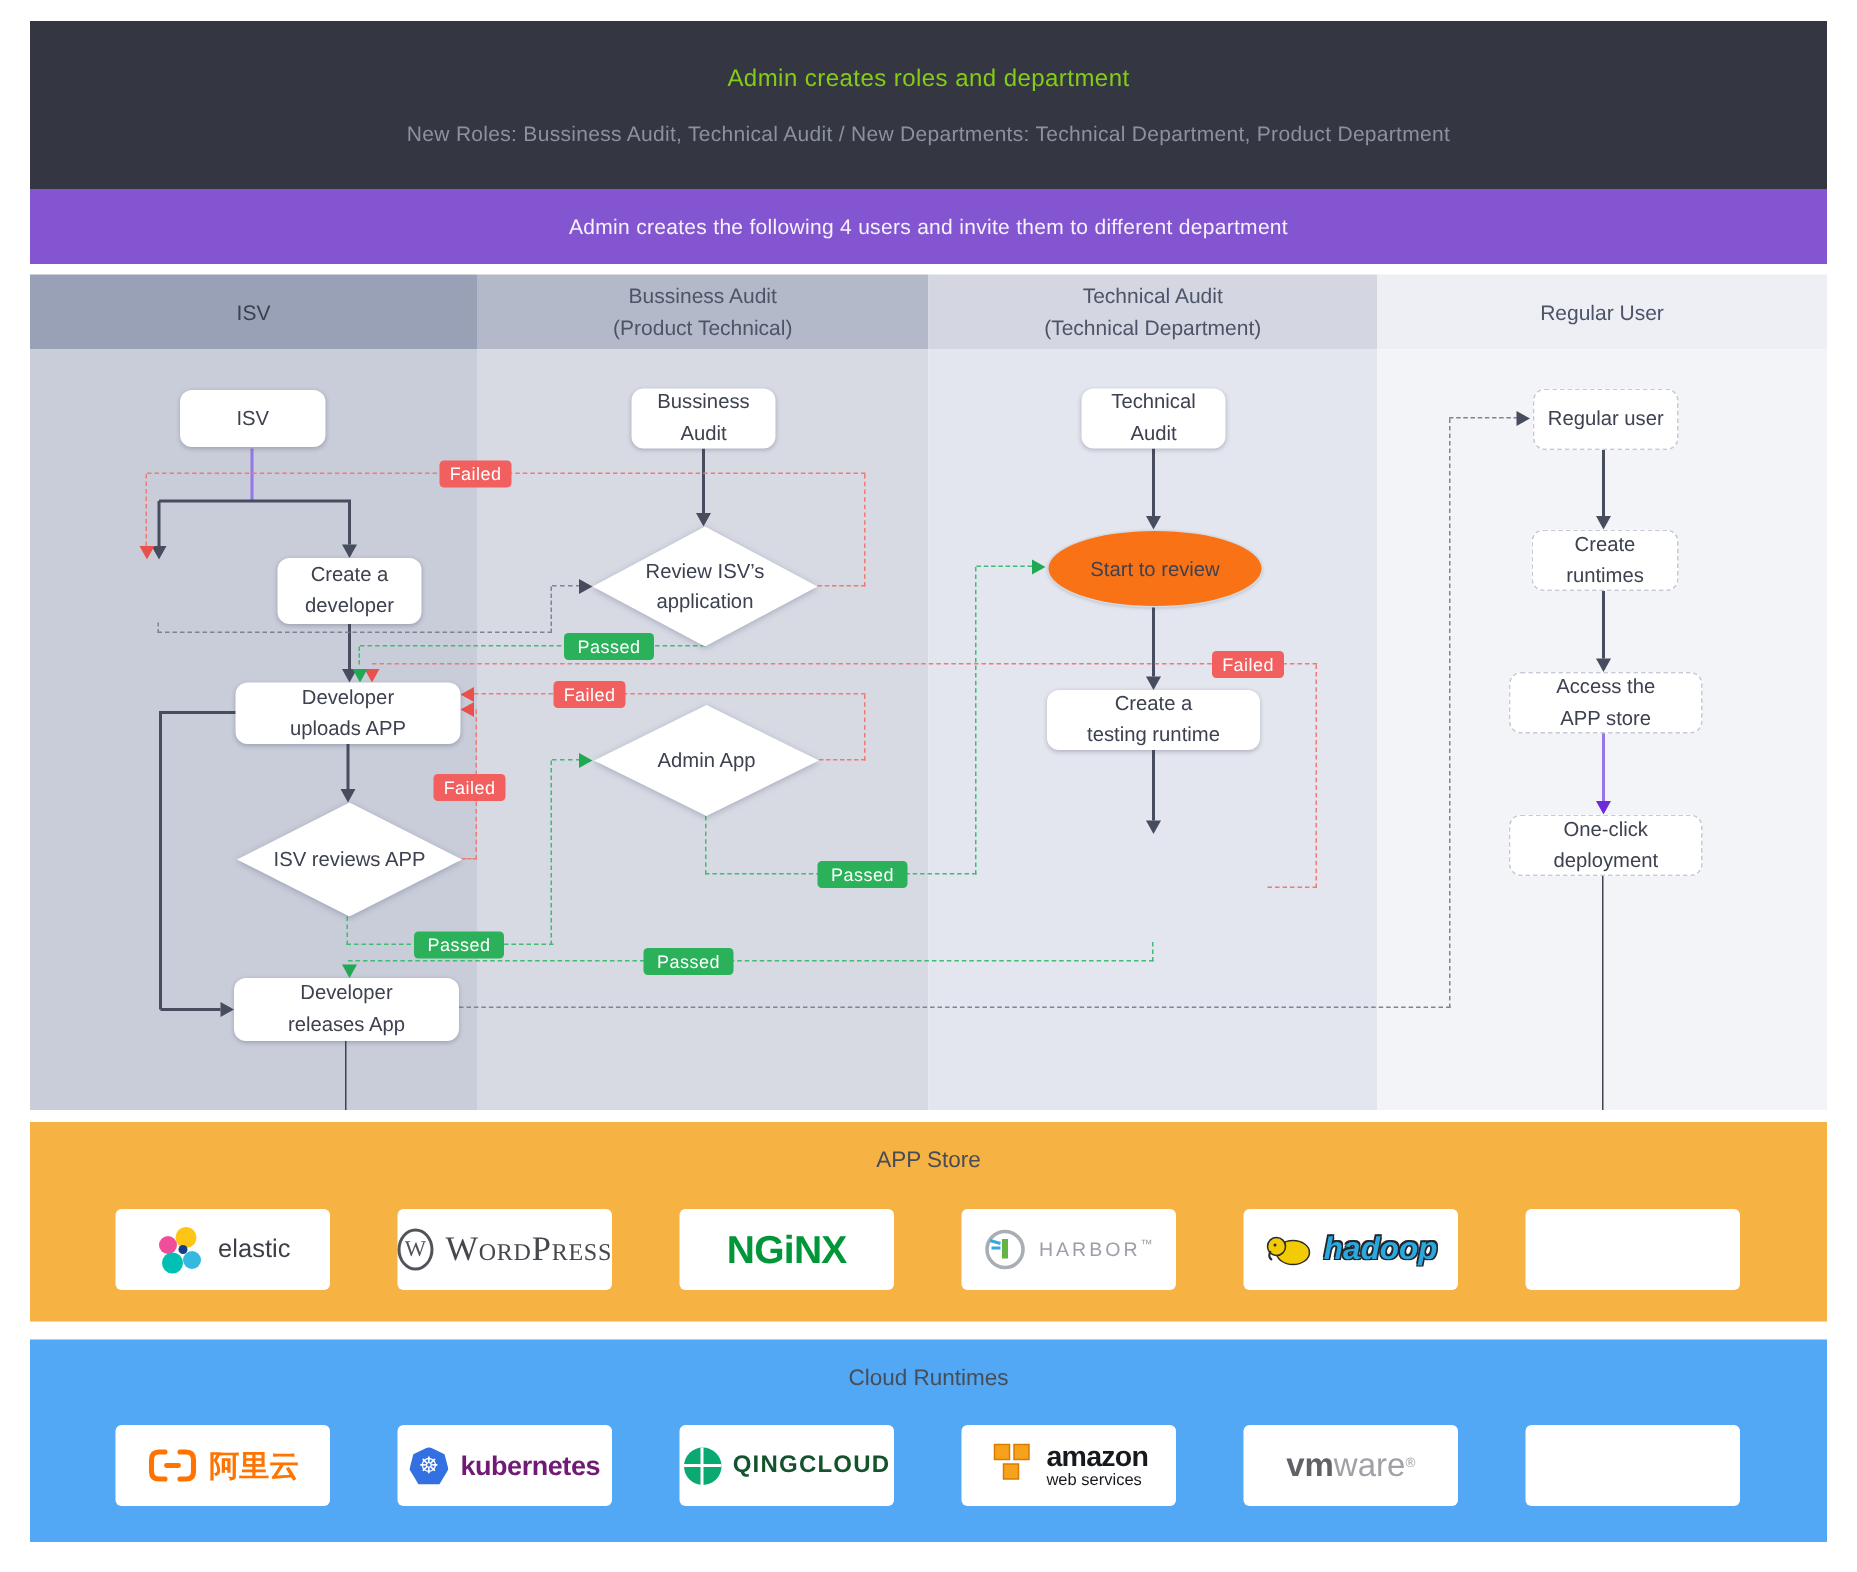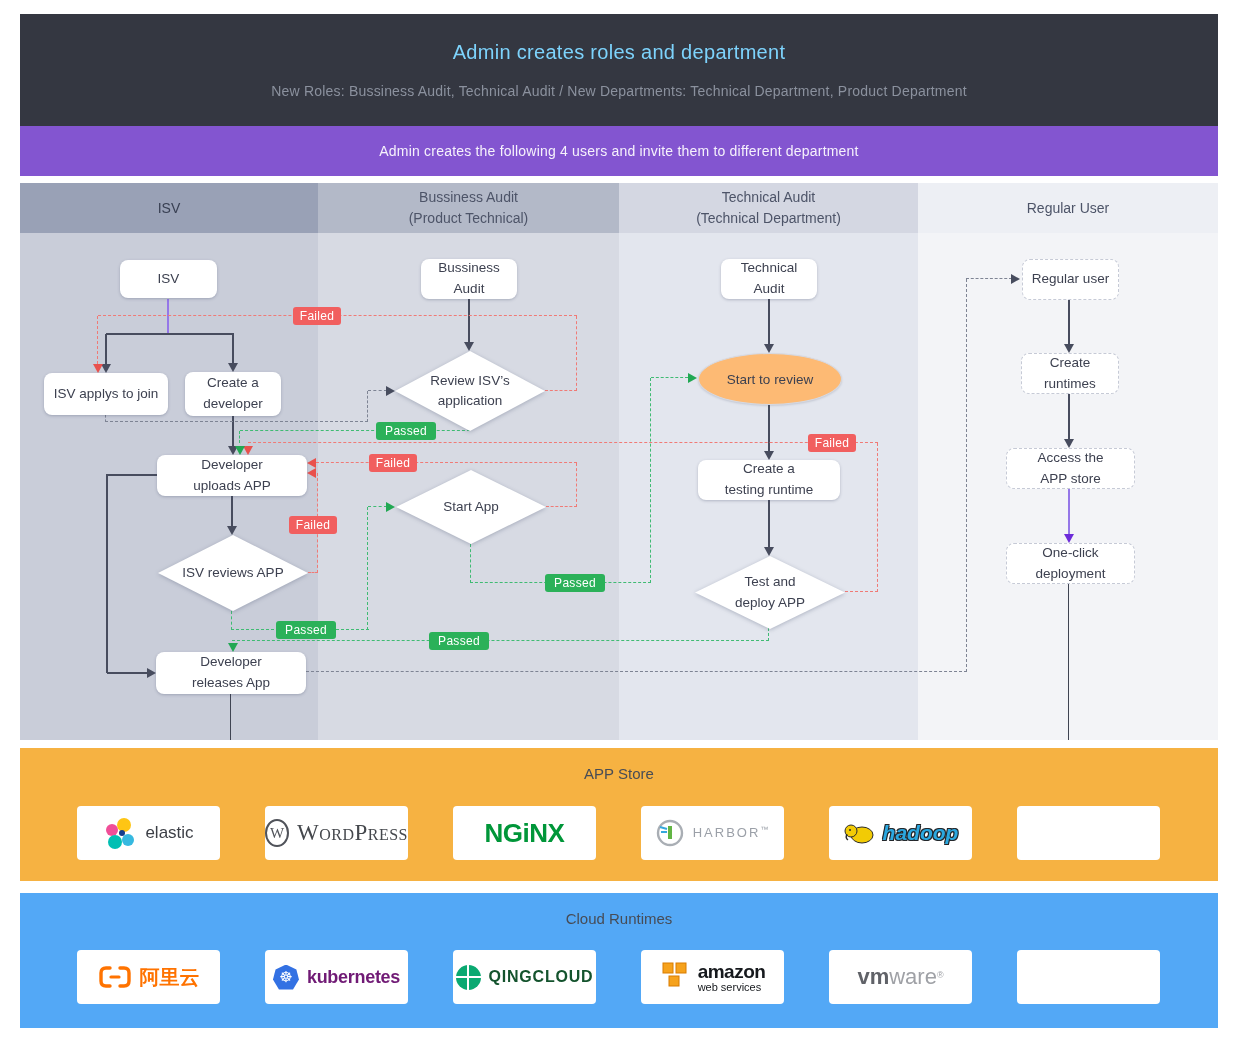--- a/index.html
+++ b/index.html
@@ -1,34 +1,34 @@
 <!DOCTYPE html>
 <html><head>
 <meta charset="utf-8">
 <style>
   html,body{margin:0;padding:0;background:#fff;}
   .page{position:relative;width:1238px;height:1048px;background:#fff;overflow:hidden;
         font-family:"Liberation Sans","DejaVu Sans",sans-serif;}
   
   .hdr{position:absolute;left:20px;top:14px;width:1198px;height:112px;background:#343741;
        display:flex;flex-direction:column;align-items:center;justify-content:center;gap:19px;}
-  .hdr-title{font-size:20px;color:#7dd3fc;letter-spacing:.3px;}
+  .hdr-title{font-size:16px;color:#84cc16;letter-spacing:.3px;}
   .hdr-sub{font-size:14px;color:#8b919e;letter-spacing:.2px;}
   .banner{position:absolute;left:20px;top:126px;width:1198px;height:50px;background:#8355d0;
           display:flex;align-items:center;justify-content:center;font-size:14px;color:#f6f2fc;letter-spacing:.2px;}
   
   .lanehdr{position:absolute;top:183px;height:50px;display:flex;flex-direction:column;
            align-items:center;justify-content:center;font-size:14px;line-height:1.5;color:#4d5468;}
   .lanebody{position:absolute;top:233px;height:507px;}
   
   .node{position:absolute;background:#fff;border-radius:8px;box-shadow:0 1px 3px rgba(60,70,100,.30);
         display:flex;align-items:center;justify-content:center;text-align:center;
         font-size:13.5px;color:#3d4150;line-height:1.55;white-space:pre-line;}
   .node.dashed{border:1px dashed #c6cad6;box-shadow:none;}
-  .ell{position:absolute;background:#fdba74;border:1px solid #d6d9e2;border-radius:50%;
+  .ell{position:absolute;background:#f97316;border:1px solid #d6d9e2;border-radius:50%;
        box-shadow:0 1px 2px rgba(60,70,100,.18);display:flex;align-items:center;justify-content:center;
        font-size:13.5px;color:#3d4150;}
   .dia{position:absolute;filter:drop-shadow(0 1px 2px rgba(70,80,110,.35));}
   .dia .shape{position:absolute;inset:0;background:#fff;clip-path:polygon(50% 0,100% 50%,50% 100%,0 50%);}
   .dia .lbl{position:absolute;inset:0;display:flex;align-items:center;justify-content:center;
             text-align:center;white-space:pre-line;font-size:13.5px;color:#3d4150;line-height:1.5;}
   
   .lh{position:absolute;height:0;}
   .lv{position:absolute;width:0;}
   .lh.sd{border-top:2px solid #474c5e}      .lv.sd{border-left:2px solid #474c5e}    .lv.thin{border-left:1px solid #3f4452}      .lv.pu{border-left:2px solid #9577e8}
@@ -224,21 +224,20 @@
       <span>Passed</span>
     </div>
   <div class="badge pass" style="left:545px;top:574px">
       <span>Passed</span>
     </div>
   <div class="badge pass" style="left:429px;top:632px">
       <span>Passed</span>
     </div>
 
   <div class="node" style="left:120px;top:260px;width:97px;height:38px">ISV</div>
-  <div class="node" style="left:44px;top:373px;width:124px;height:42px">ISV applys to join</div>
   <div class="node" style="left:185px;top:372px;width:96px;height:44px">Create a
 developer</div>
   <div class="node" style="left:157px;top:455px;width:150px;height:41px">Developer
 uploads APP</div>
   <div class="node" style="left:156px;top:652px;width:150px;height:42px">Developer
 releases App</div>
   <div class="node" style="left:421px;top:259px;width:96px;height:40px">Bussiness
 Audit</div>
   <div class="node" style="left:721px;top:259px;width:96px;height:40px">Technical
 Audit</div>
@@ -256,26 +255,21 @@
     <div class="shape"></div>
     <div class="lbl">ISV reviews APP</div>
   </div>
   <div class="dia" style="left:395px;top:351px;width:150px;height:80px">
     <div class="shape"></div>
     <div class="lbl">Review ISV’s
 application</div>
   </div>
   <div class="dia" style="left:396px;top:470px;width:150px;height:74px">
     <div class="shape"></div>
-    <div class="lbl">Start App</div>
-  </div>
-  <div class="dia" style="left:695px;top:556px;width:150px;height:73px">
-    <div class="shape"></div>
-    <div class="lbl">Test and
-deploy APP</div>
+    <div class="lbl">Admin App</div>
   </div>
   <div class="ell" style="left:698px;top:353px;width:142px;height:50px">Start to review</div>
 
   <div class="section store">
     <div class="sec-title">APP Store</div>
   </div>
   <div class="card" style="left:77px;top:806px">
     <svg width="34" height="34" viewBox="0 0 34 34">
       <circle cx="21" cy="9" r="7" fill="#fec514"></circle>
       <circle cx="9" cy="14" r="6" fill="#f04e98"></circle>

